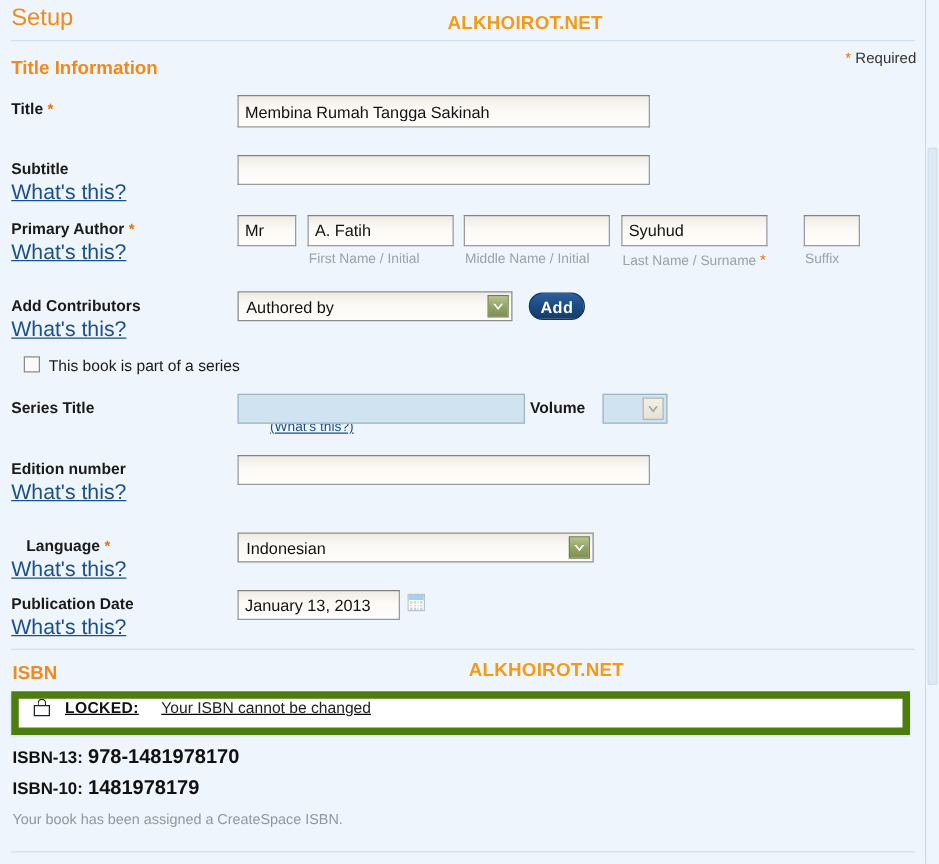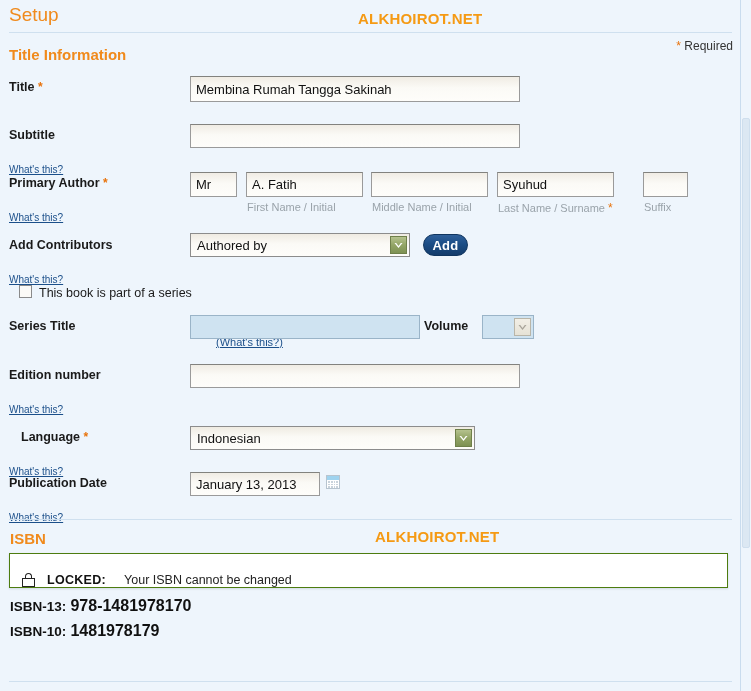--- a/index.html
+++ b/index.html
@@ -63,22 +63,22 @@
     position: absolute; right: 18px; top: 39px;
     font-size: 12px; color: #333;
   }
   .star { color: #e8730c; font-size: 12px; }
 
   .flabel {
     position: absolute; font-size: 12.5px; font-weight: bold; color: #1a1a1a;
     white-space: nowrap;
   }
   .whats {
-    position: absolute; font-size: 10px; color: #1b4f8a;
-    text-decoration: underline; cursor: pointer; white-space: nowrap; margin-top: 20px;
+    position: absolute; font-size: 17px; color: #1b4f8a;
+    text-decoration: underline; cursor: pointer; white-space: nowrap;
   }
 
   .tf {
     position: absolute;
     background: linear-gradient(to bottom, #f0ece4 0%, #fbfaf6 45%, #fefdfa 100%);
     border: 1px solid #9a9a9a;
     border-top-color: #82827e;
     font-family: "Liberation Sans", sans-serif;
     font-size: 13px; color: #111;
     padding: 2px 5px; outline: none;
@@ -151,23 +151,23 @@
     display: grid; grid-template-columns: repeat(4,1fr);
     grid-template-rows: repeat(3,1fr); gap: 1px; padding: 1px;
     height: 9px;
   }
   .cal-icon .cal-grid i { background: #c9d3dc; display: block; }
 
   .isbn-box {
     position: absolute; left: 9px; top: 553px;
     width: 719px; height: 35px;
     background: #ffffff;
-    border: 1px solid #4d7c0f;
+    border: 6px solid #4d7c0f;
     box-shadow: 0 1px 2px rgba(120,140,160,.25);
-    display: flex; align-items: flex-end;
+    display: flex; align-items: flex-start; text-decoration: underline;
   }
   .lock-icon {
     position: relative; margin-left: 12px; width: 13px; height: 14px;
   }
   .lock-icon .shackle {
     position: absolute; left: 3px; top: 0;
     width: 7px; height: 6px;
     border: 1.4px solid #222; border-bottom: none;
     border-radius: 4px 4px 0 0;
   }
@@ -331,20 +331,21 @@
 
   <div class="isbn-line isbn-13">
     <span class="k">ISBN-13:</span>
     <span class="v">978-1481978170</span>
   </div>
   <div class="isbn-line isbn-10">
     <span class="k">ISBN-10:</span>
     <span class="v">1481978179</span>
   </div>
 
+  <div class="isbn-note">Your book has been assigned a CreateSpace ISBN.</div>
 
   <div class="hr hr-bottom"></div>
 
   <div class="right-rule"></div>
   <div class="scroll-track"></div>
   <div class="scroll-thumb"></div>
 
 </div>
 
 </body></html>

